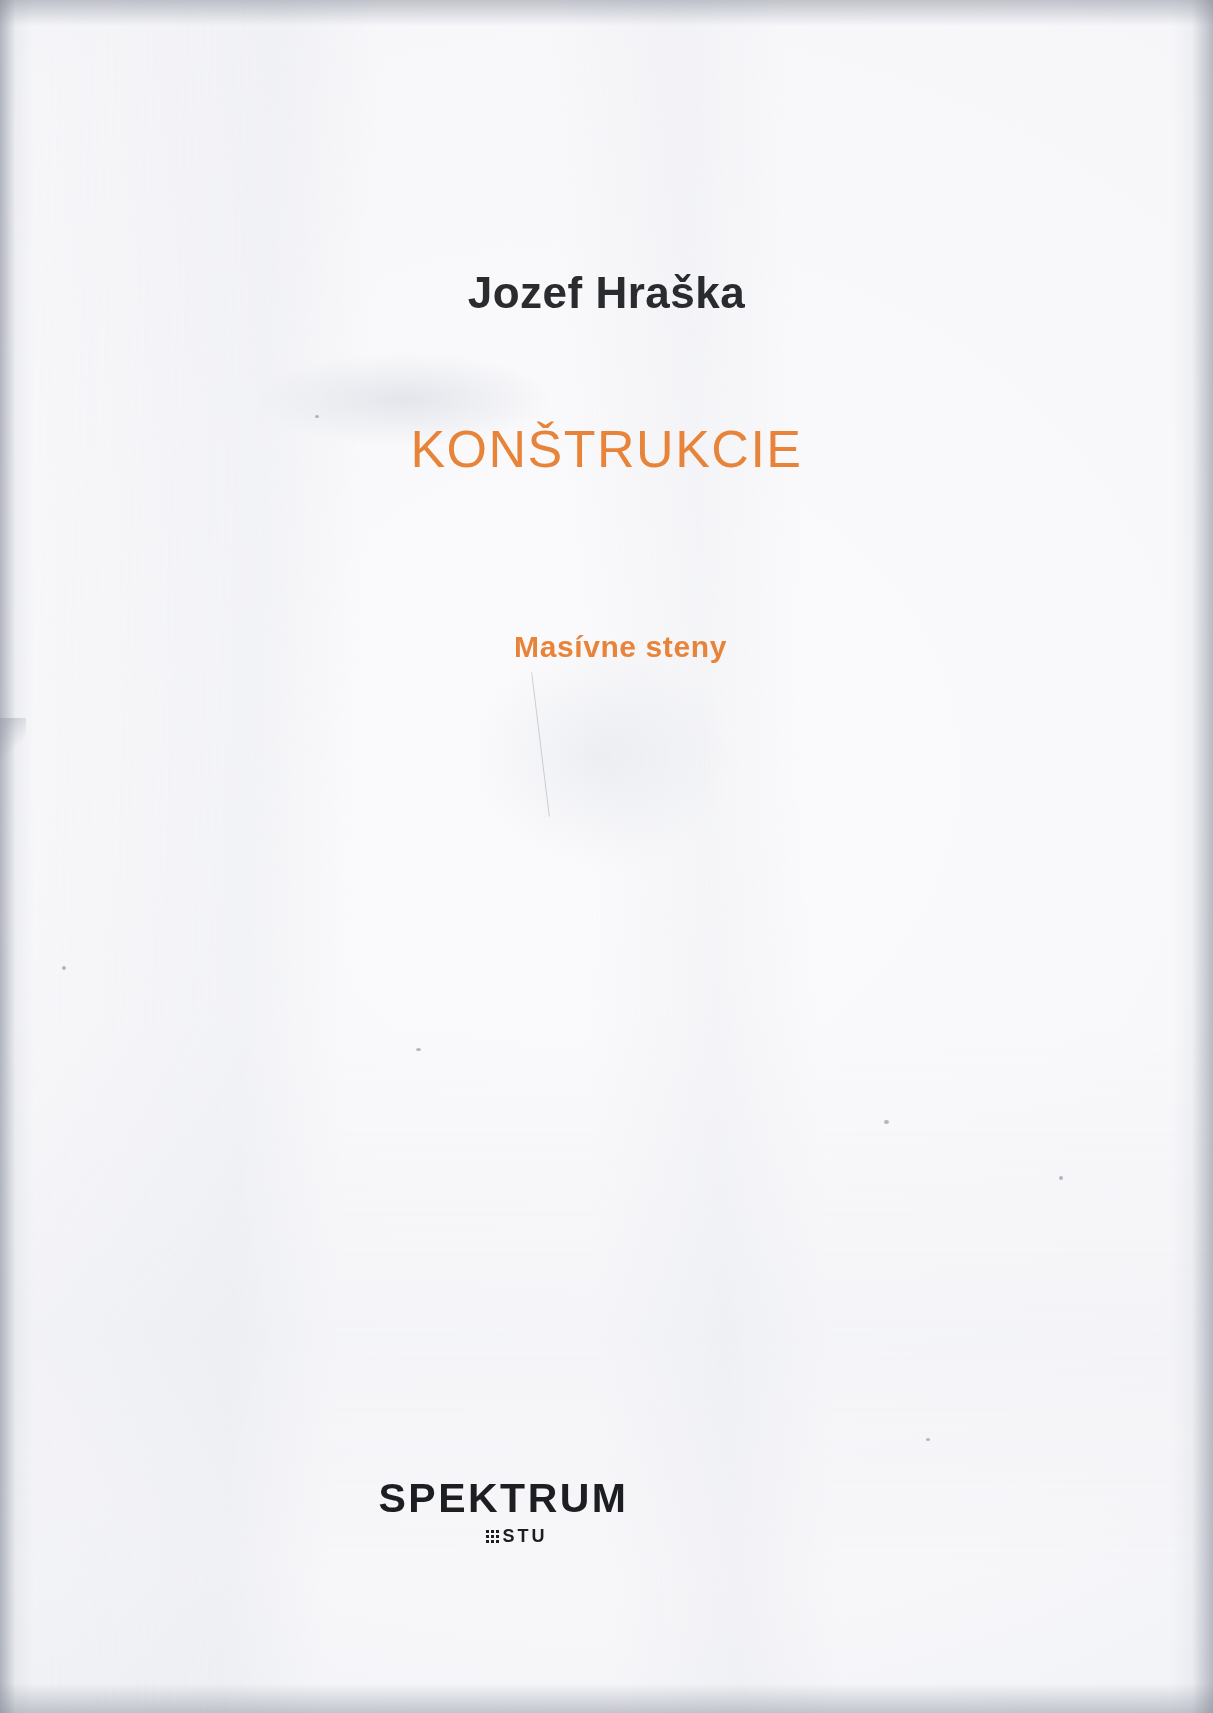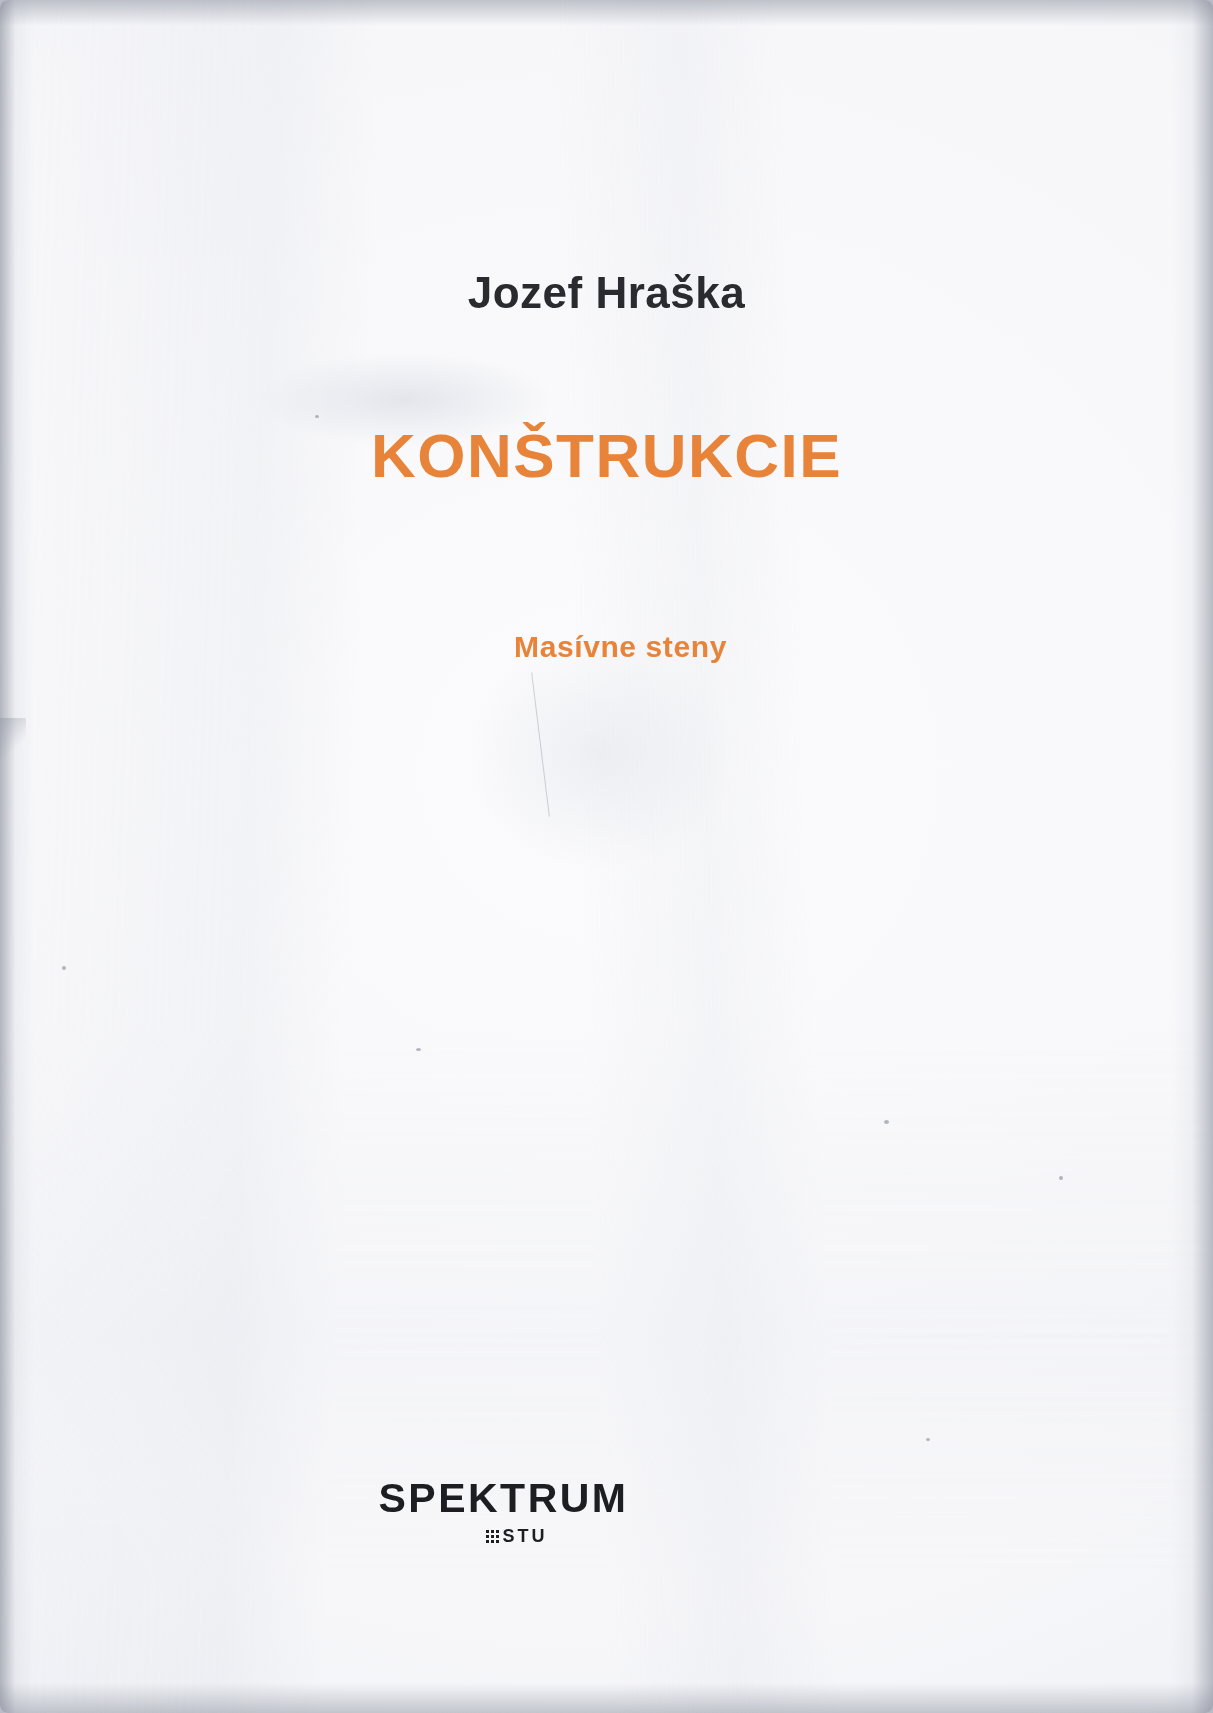--- a/index.html
+++ b/index.html
@@ -17,21 +17,20 @@
   
   .cover {
     position: absolute;
     left: 0;
     top: 0;
     width: 1213px;
     height: 1713px;
     background:
       radial-gradient(ellipse 140% 90% at 50% 45%, #fbfbfd 0%, #f7f7fa 55%, #eef0f4 80%, #e4e7ee 100%);
     overflow: hidden;
-    border-radius: 8px;
   }
 
   
   .edge-left {
     position: absolute;
     left: 0; top: 0;
     width: 34px; height: 100%;
     background: linear-gradient(to right, rgba(120,126,140,0.55), rgba(160,166,180,0.12) 45%, rgba(255,255,255,0) 100%);
     pointer-events: none;
   }
@@ -116,22 +115,22 @@
     color: #2a2b2f;
   }
 
   .title-block {
     position: absolute;
     left: 0; top: 418px;
     width: 1213px;
     text-align: center;
   }
   .title-line {
-    font-size: 62px;
-    font-weight: bold;
+    font-size: 52px;
+    font-weight: normal;
     letter-spacing: 1.5px;
     line-height: 1.22;
     color: #e8843a;
     white-space: nowrap;
   }
 
   .subtitle {
     position: absolute;
     left: 14px; top: 630px;
     width: 1213px;

